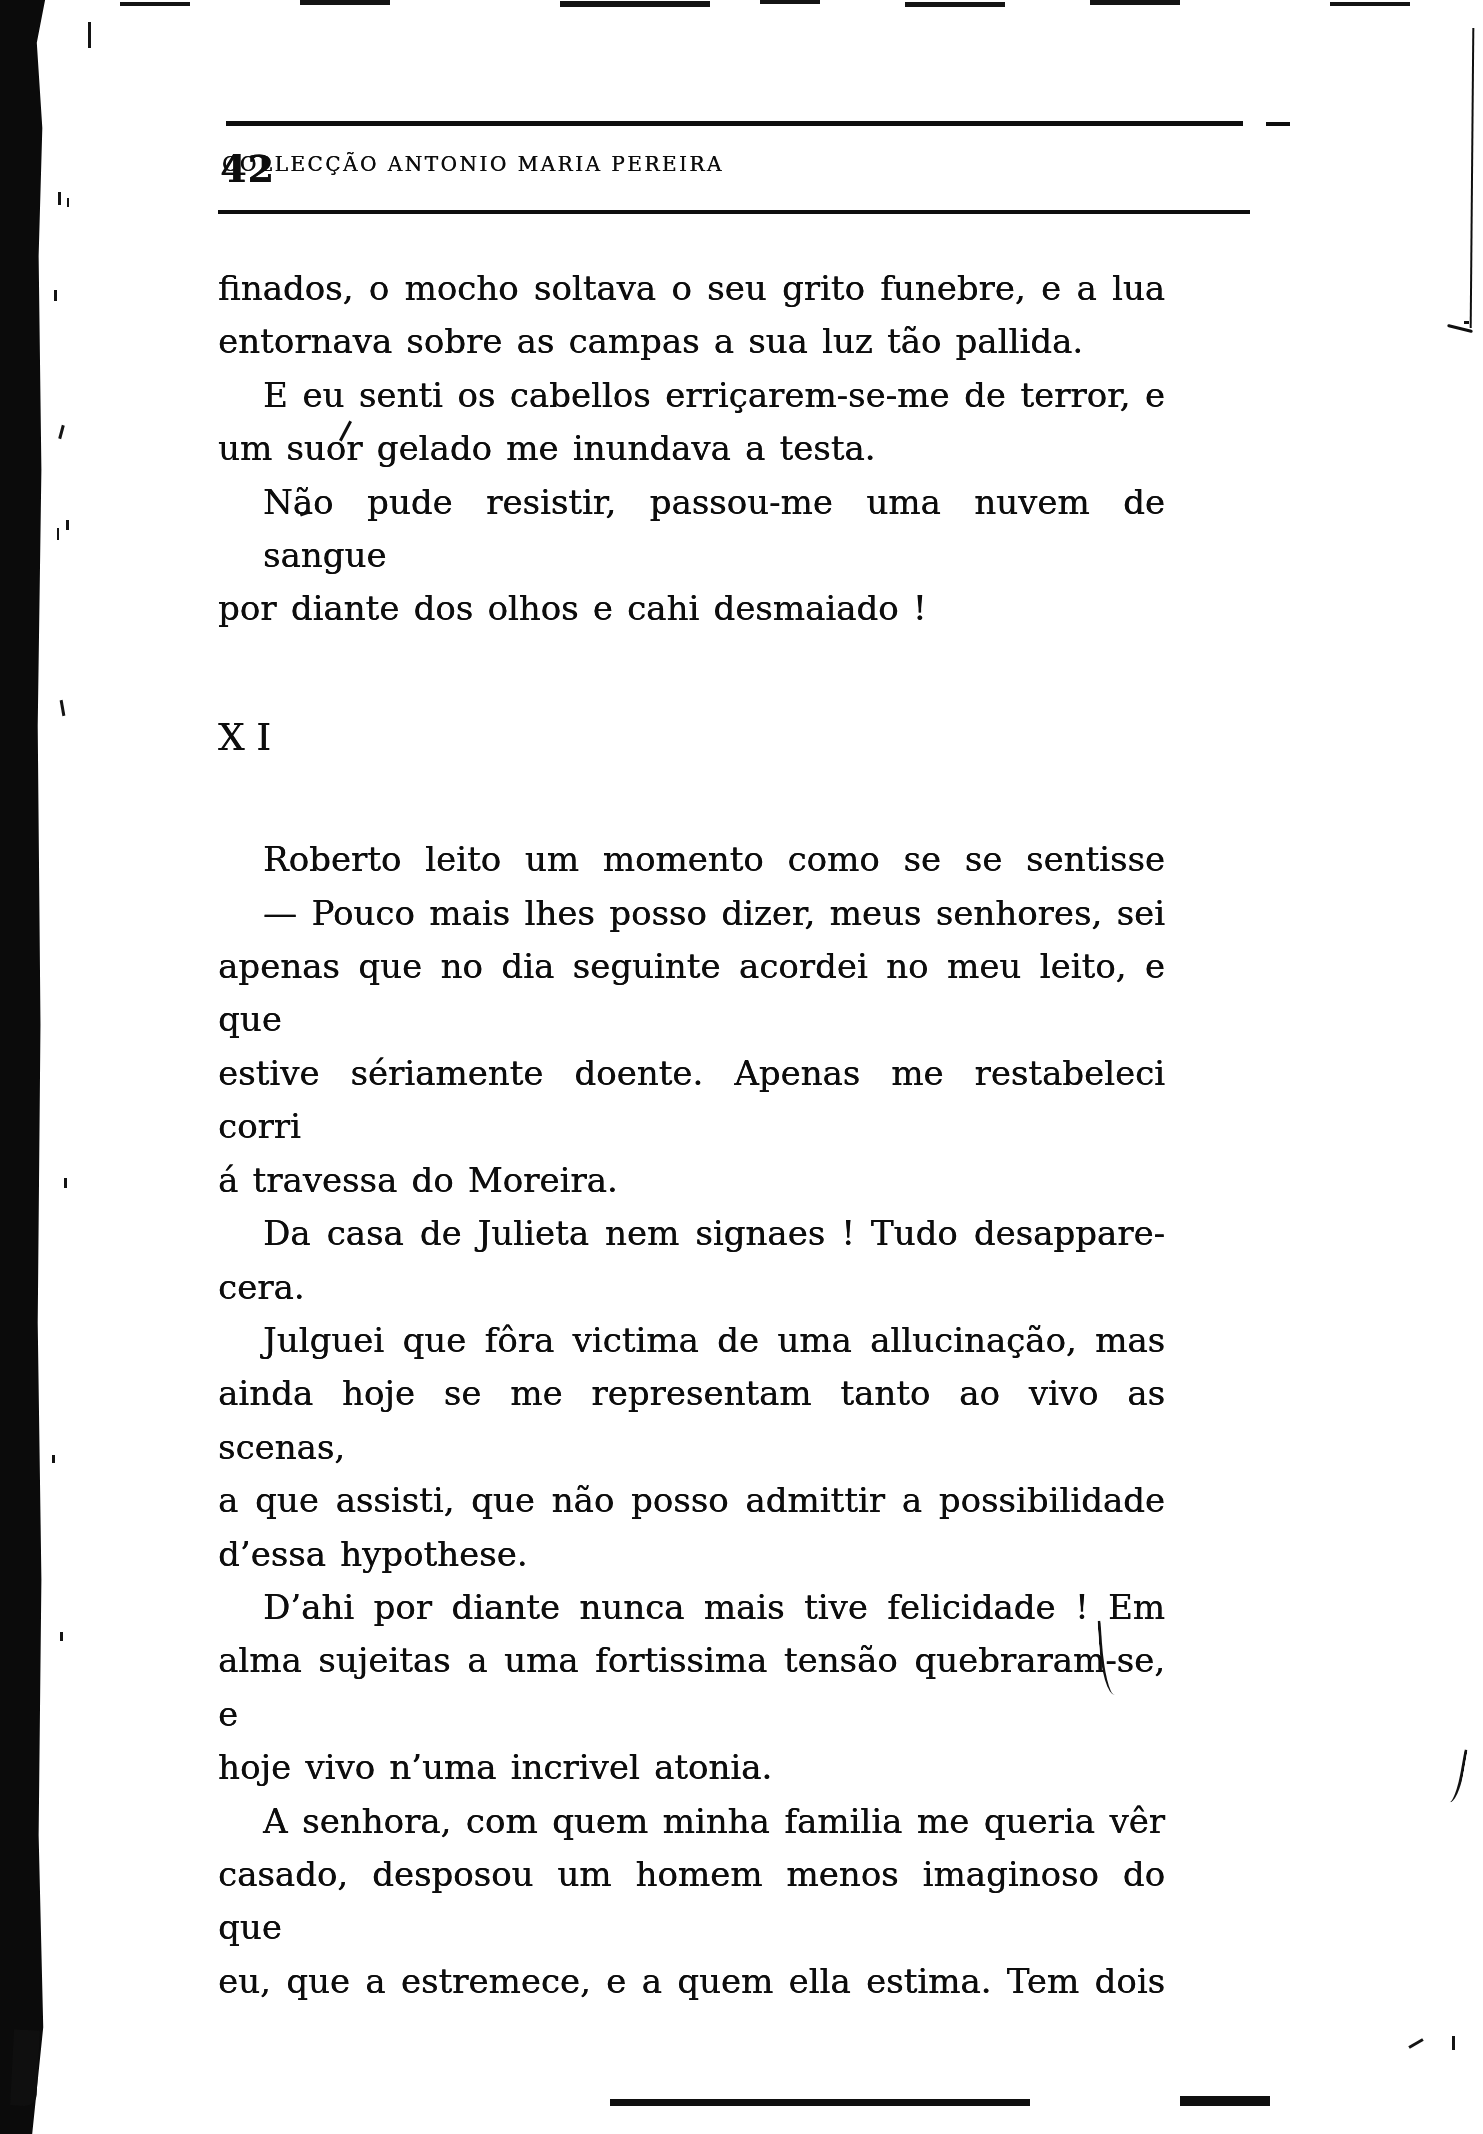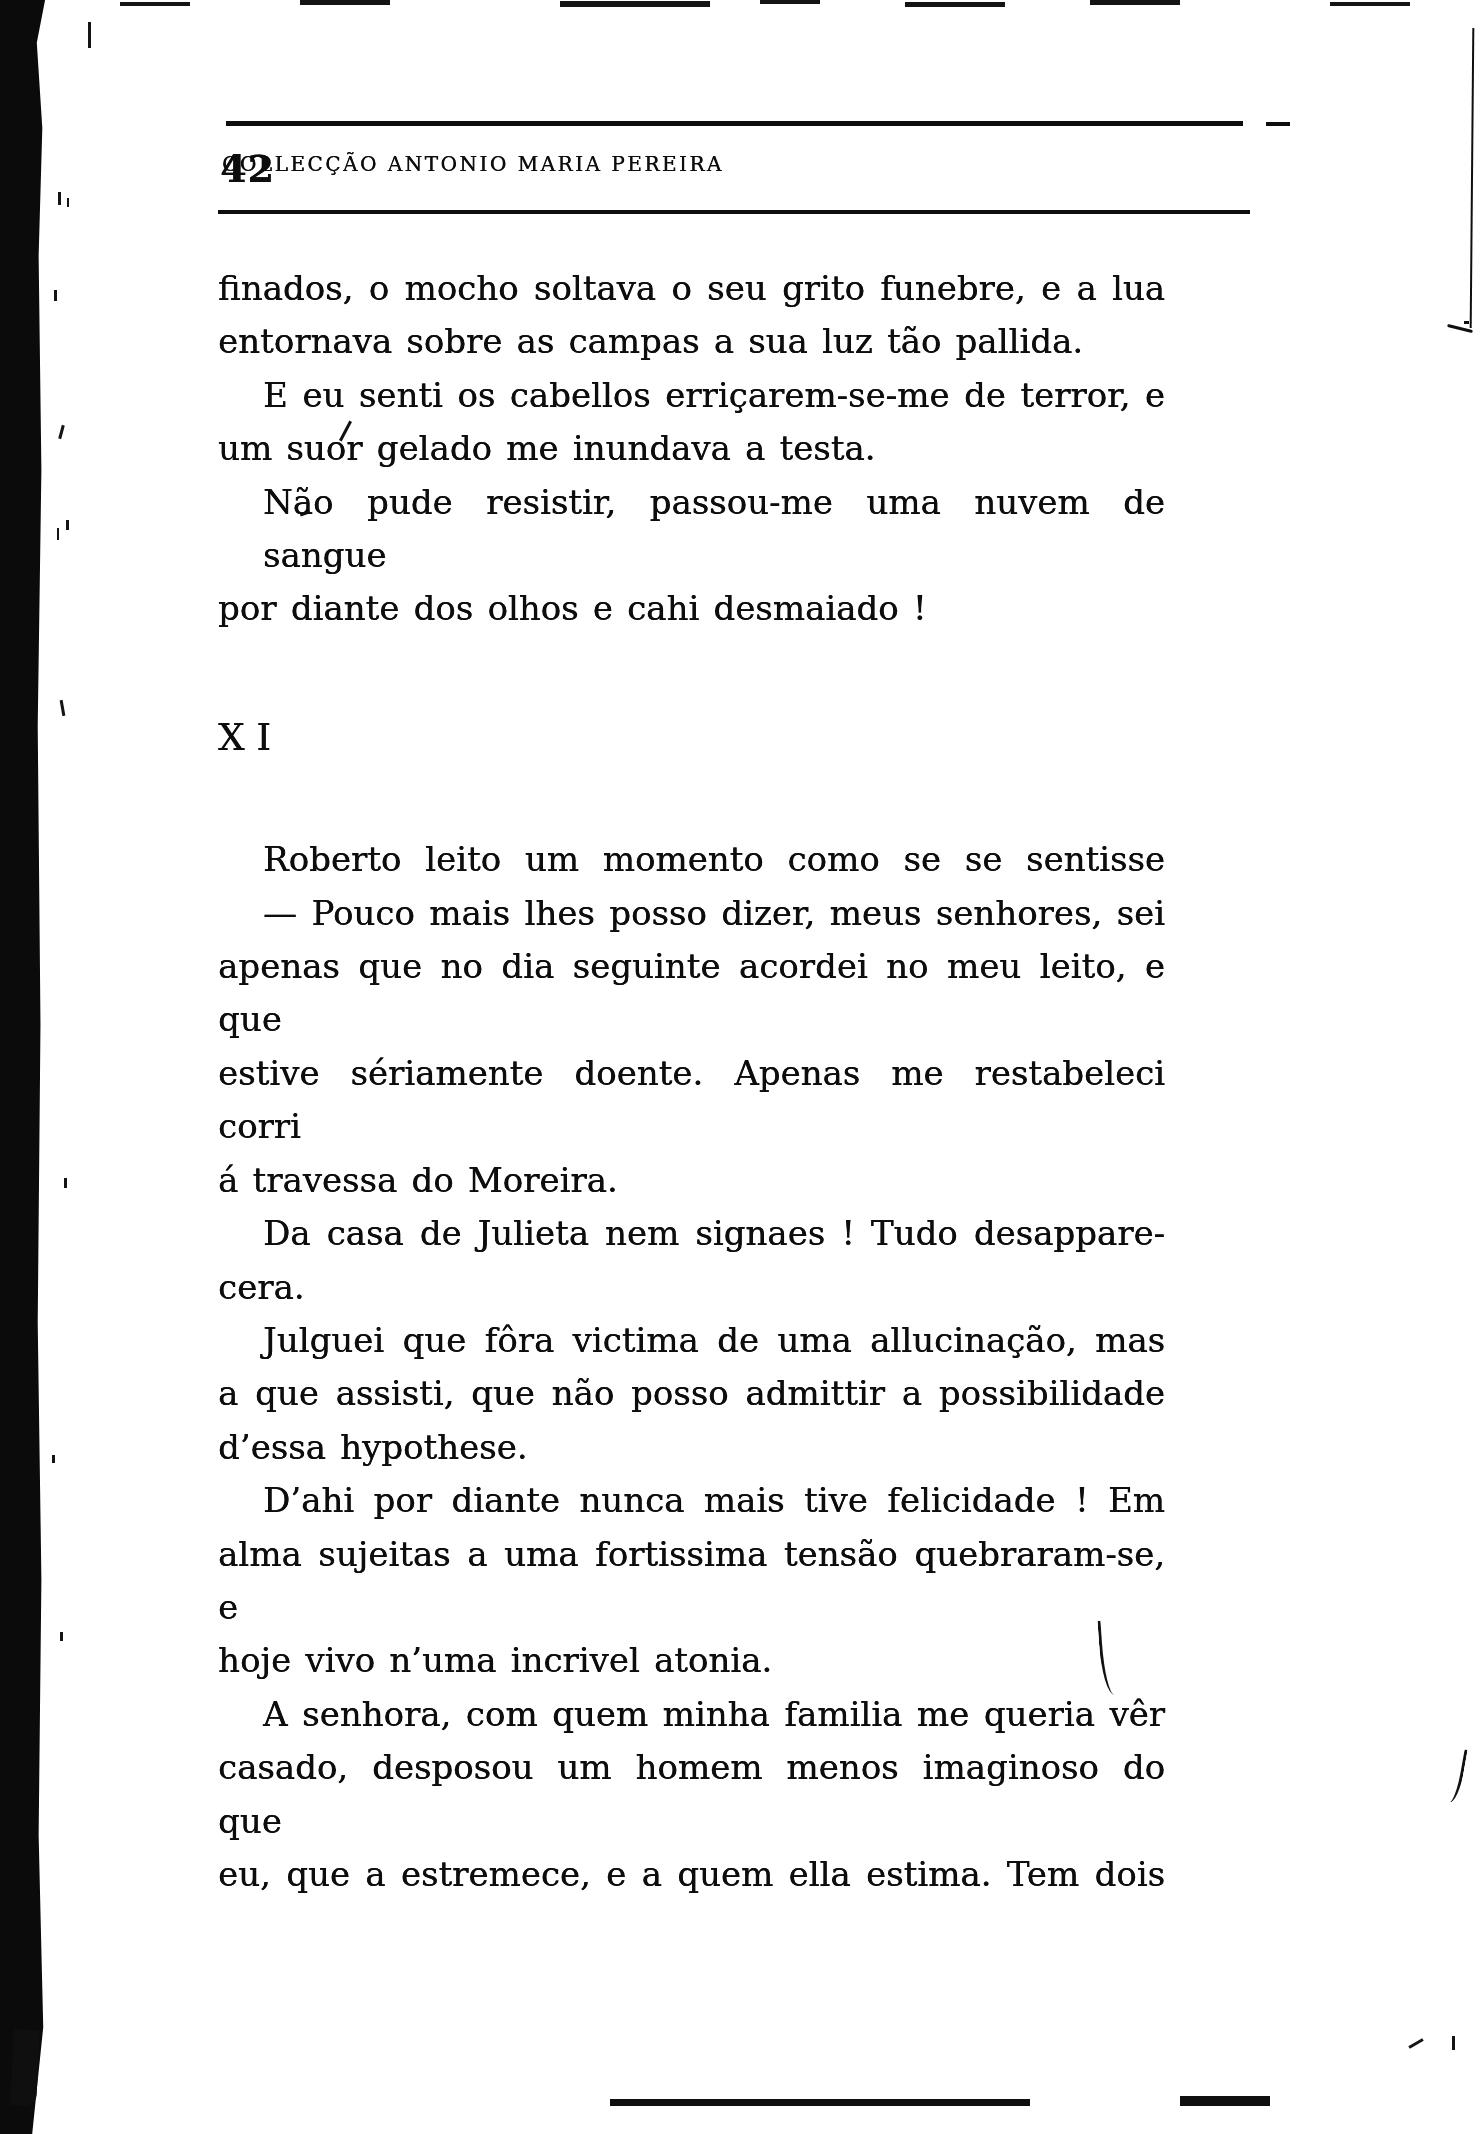--- a/index.html
+++ b/index.html
@@ -99,20 +99,21 @@
         <div class="line fill">apenas que no dia seguinte acordei no meu leito, e que</div>
         <div class="line fill">estive sériamente doente. Apenas me restabeleci corri</div>
         <div class="line">á travessa do Moreira.</div>
       </div>
       <div class="para">
         <div class="line indent fill">Da casa de Julieta nem signaes ! Tudo desappare-</div>
         <div class="line">cera.</div>
       </div>
       <div class="para">
         <div class="line indent fill">Julguei que fôra victima de uma allucinação, mas</div>
+        <div class="line fill">ainda hoje se me representam tanto ao vivo as scenas,</div>
         <div class="line fill">a que assisti, que não posso admittir a possibilidade</div>
         <div class="line">d’essa hypothese.</div>
       </div>
       <div class="para">
         <div class="line indent fill">D’ahi por diante nunca mais tive felicidade ! Em</div>
         <div class="line fill">alma sujeitas a uma fortissima tensão quebraram-se, e</div>
         <div class="line">hoje vivo n’uma incrivel atonia.</div>
       </div>
       <div class="para">
         <div class="line indent fill">A senhora, com quem minha familia me queria vêr</div>

